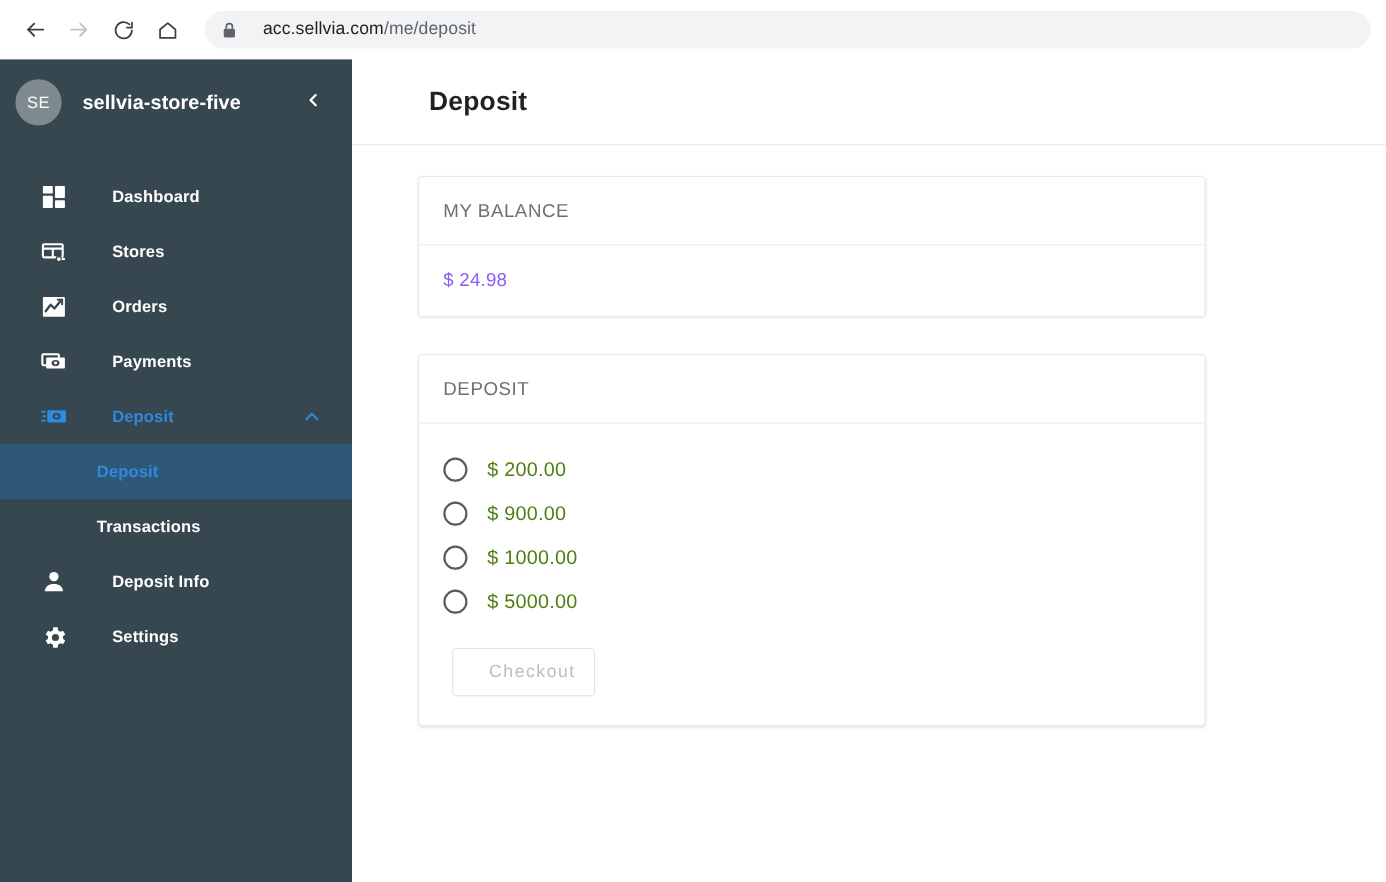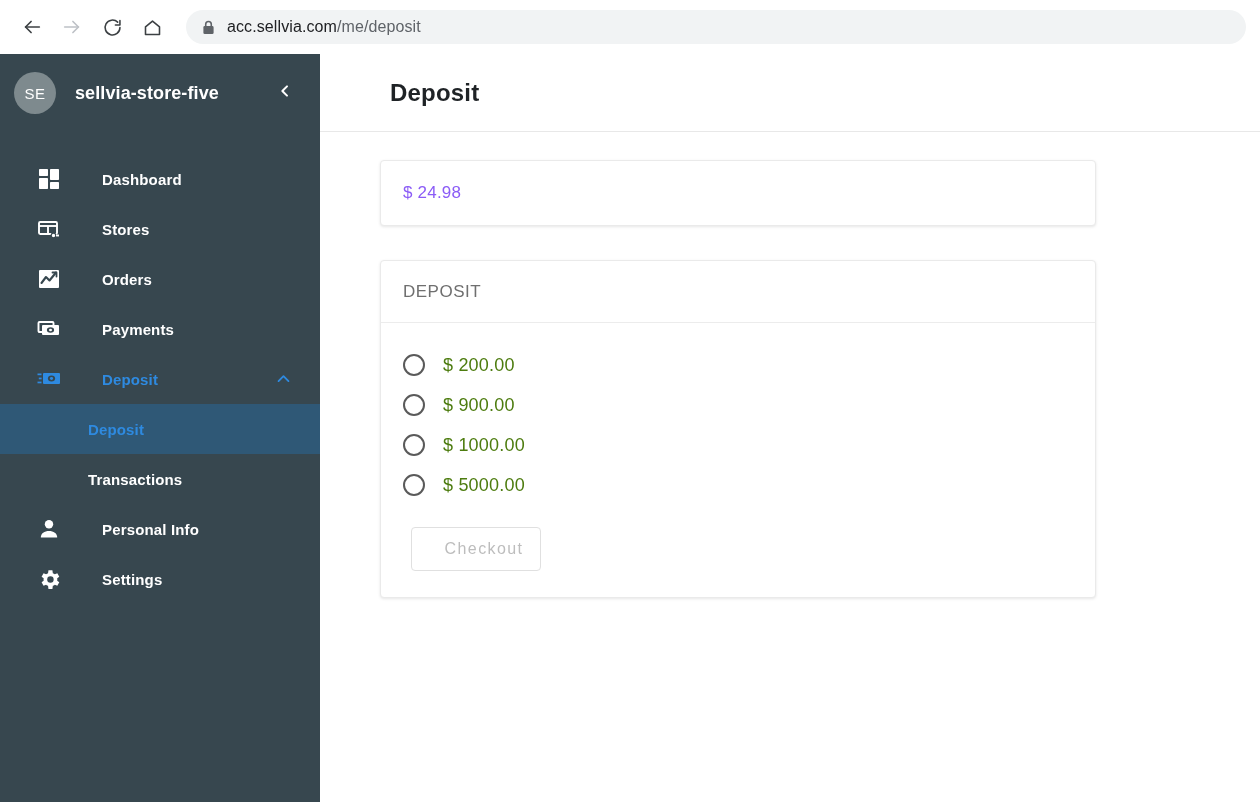--- a/index.html
+++ b/index.html
@@ -29,21 +29,21 @@
   .nav-btn svg { display: block; }
   .url-bar {
     flex: 1 1 auto;
     height: 34px;
     margin-left: 12px;
     background: #f1f3f4;
     border-radius: 17px;
     display: flex;
     align-items: center;
     padding: 17px 16px;
-    gap: 12px;
+    gap: 24px;
   }
   .lock-icon { flex: 0 0 auto; display: flex; align-items: center; }
   .url-text {
     font-size: 16px;
     color: #5f6368;
     letter-spacing: 0.1px;
     white-space: nowrap;
   }
   .url-text .host { color: #202124; }
 
@@ -364,21 +364,21 @@
         <span>Transactions</span>
       </div>
 
       <div class="nav-item">
         <span class="ico">
           <svg width="24" height="24" viewBox="0 0 24 24" fill="#ffffff">
             <circle cx="12" cy="7.2" r="4.2"></circle>
             <path d="M3.8 20.5c0-4.3 3.7-6.6 8.2-6.6s8.2 2.3 8.2 6.6z"></path>
           </svg>
         </span>
-        <span class="label">Personal Info</span>
+        <span class="label">Deposit Info</span>
       </div>
 
       <div class="nav-item">
         <span class="ico">
           <svg width="25" height="25" viewBox="0 0 24 24" fill="#ffffff">
             <path d="M19.4 13.1a7.7 7.7 0 0 0 0-2.2l2-1.5-1.9-3.3-2.4.9a7.6 7.6 0 0 0-1.9-1.1L14.8 3h-3.8l-.4 2.9c-.7.3-1.3.6-1.9 1.1L6.3 6.1 4.4 9.4l2 1.5a7.7 7.7 0 0 0 0 2.2l-2 1.5 1.9 3.3 2.4-.9c.6.5 1.2.8 1.9 1.1l.4 2.9h3.8l.4-2.9c.7-.3 1.3-.6 1.9-1.1l2.4.9 1.9-3.3z"></path>
             <circle cx="12.9" cy="12" r="3.1" fill="#37474f"></circle>
           </svg>
         </span>
         <span class="label">Settings</span>
@@ -389,20 +389,23 @@
 
   <div class="main">
 
     <div class="page-header">
       <div class="page-title">Deposit</div>
     </div>
 
     <div class="content">
 
       <div class="card">
+        <div class="card-head">
+          <span class="card-head-text">MY BALANCE</span>
+        </div>
         <div class="card-body">
           <span class="balance-value">$ 24.98</span>
         </div>
       </div>
 
       <div class="card">
         <div class="card-head">
           <span class="card-head-text">DEPOSIT</span>
         </div>
 

